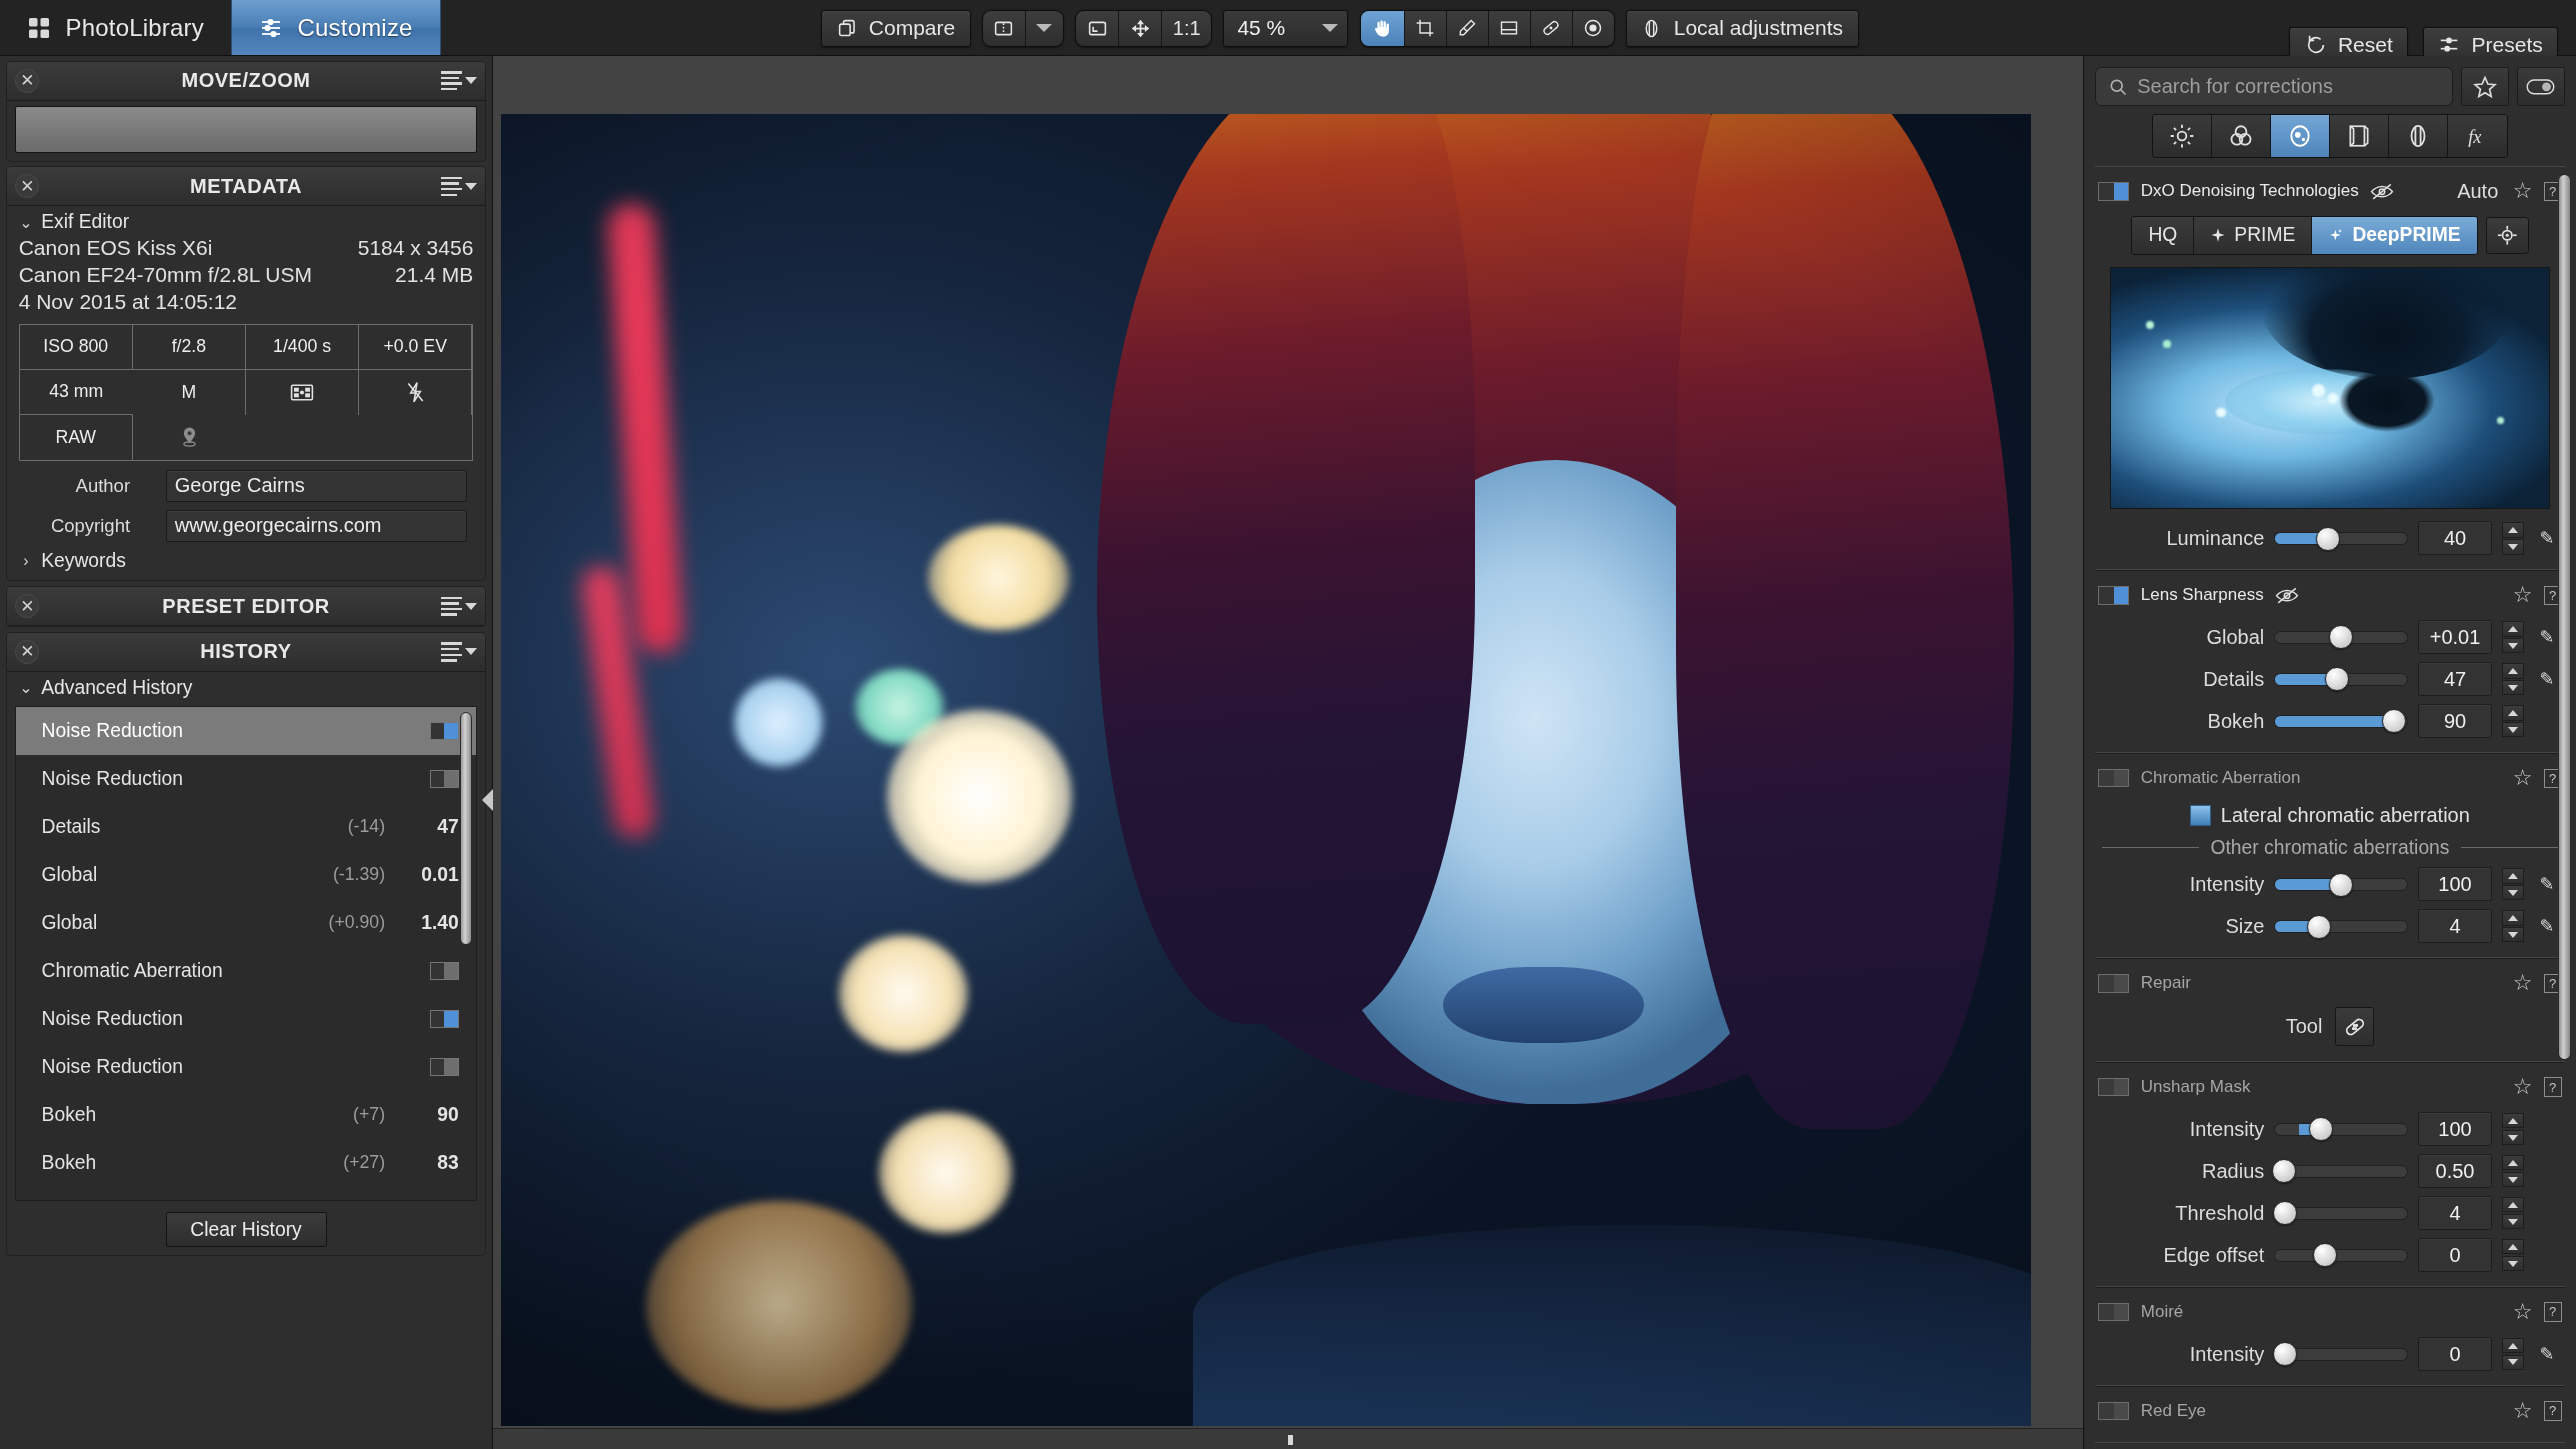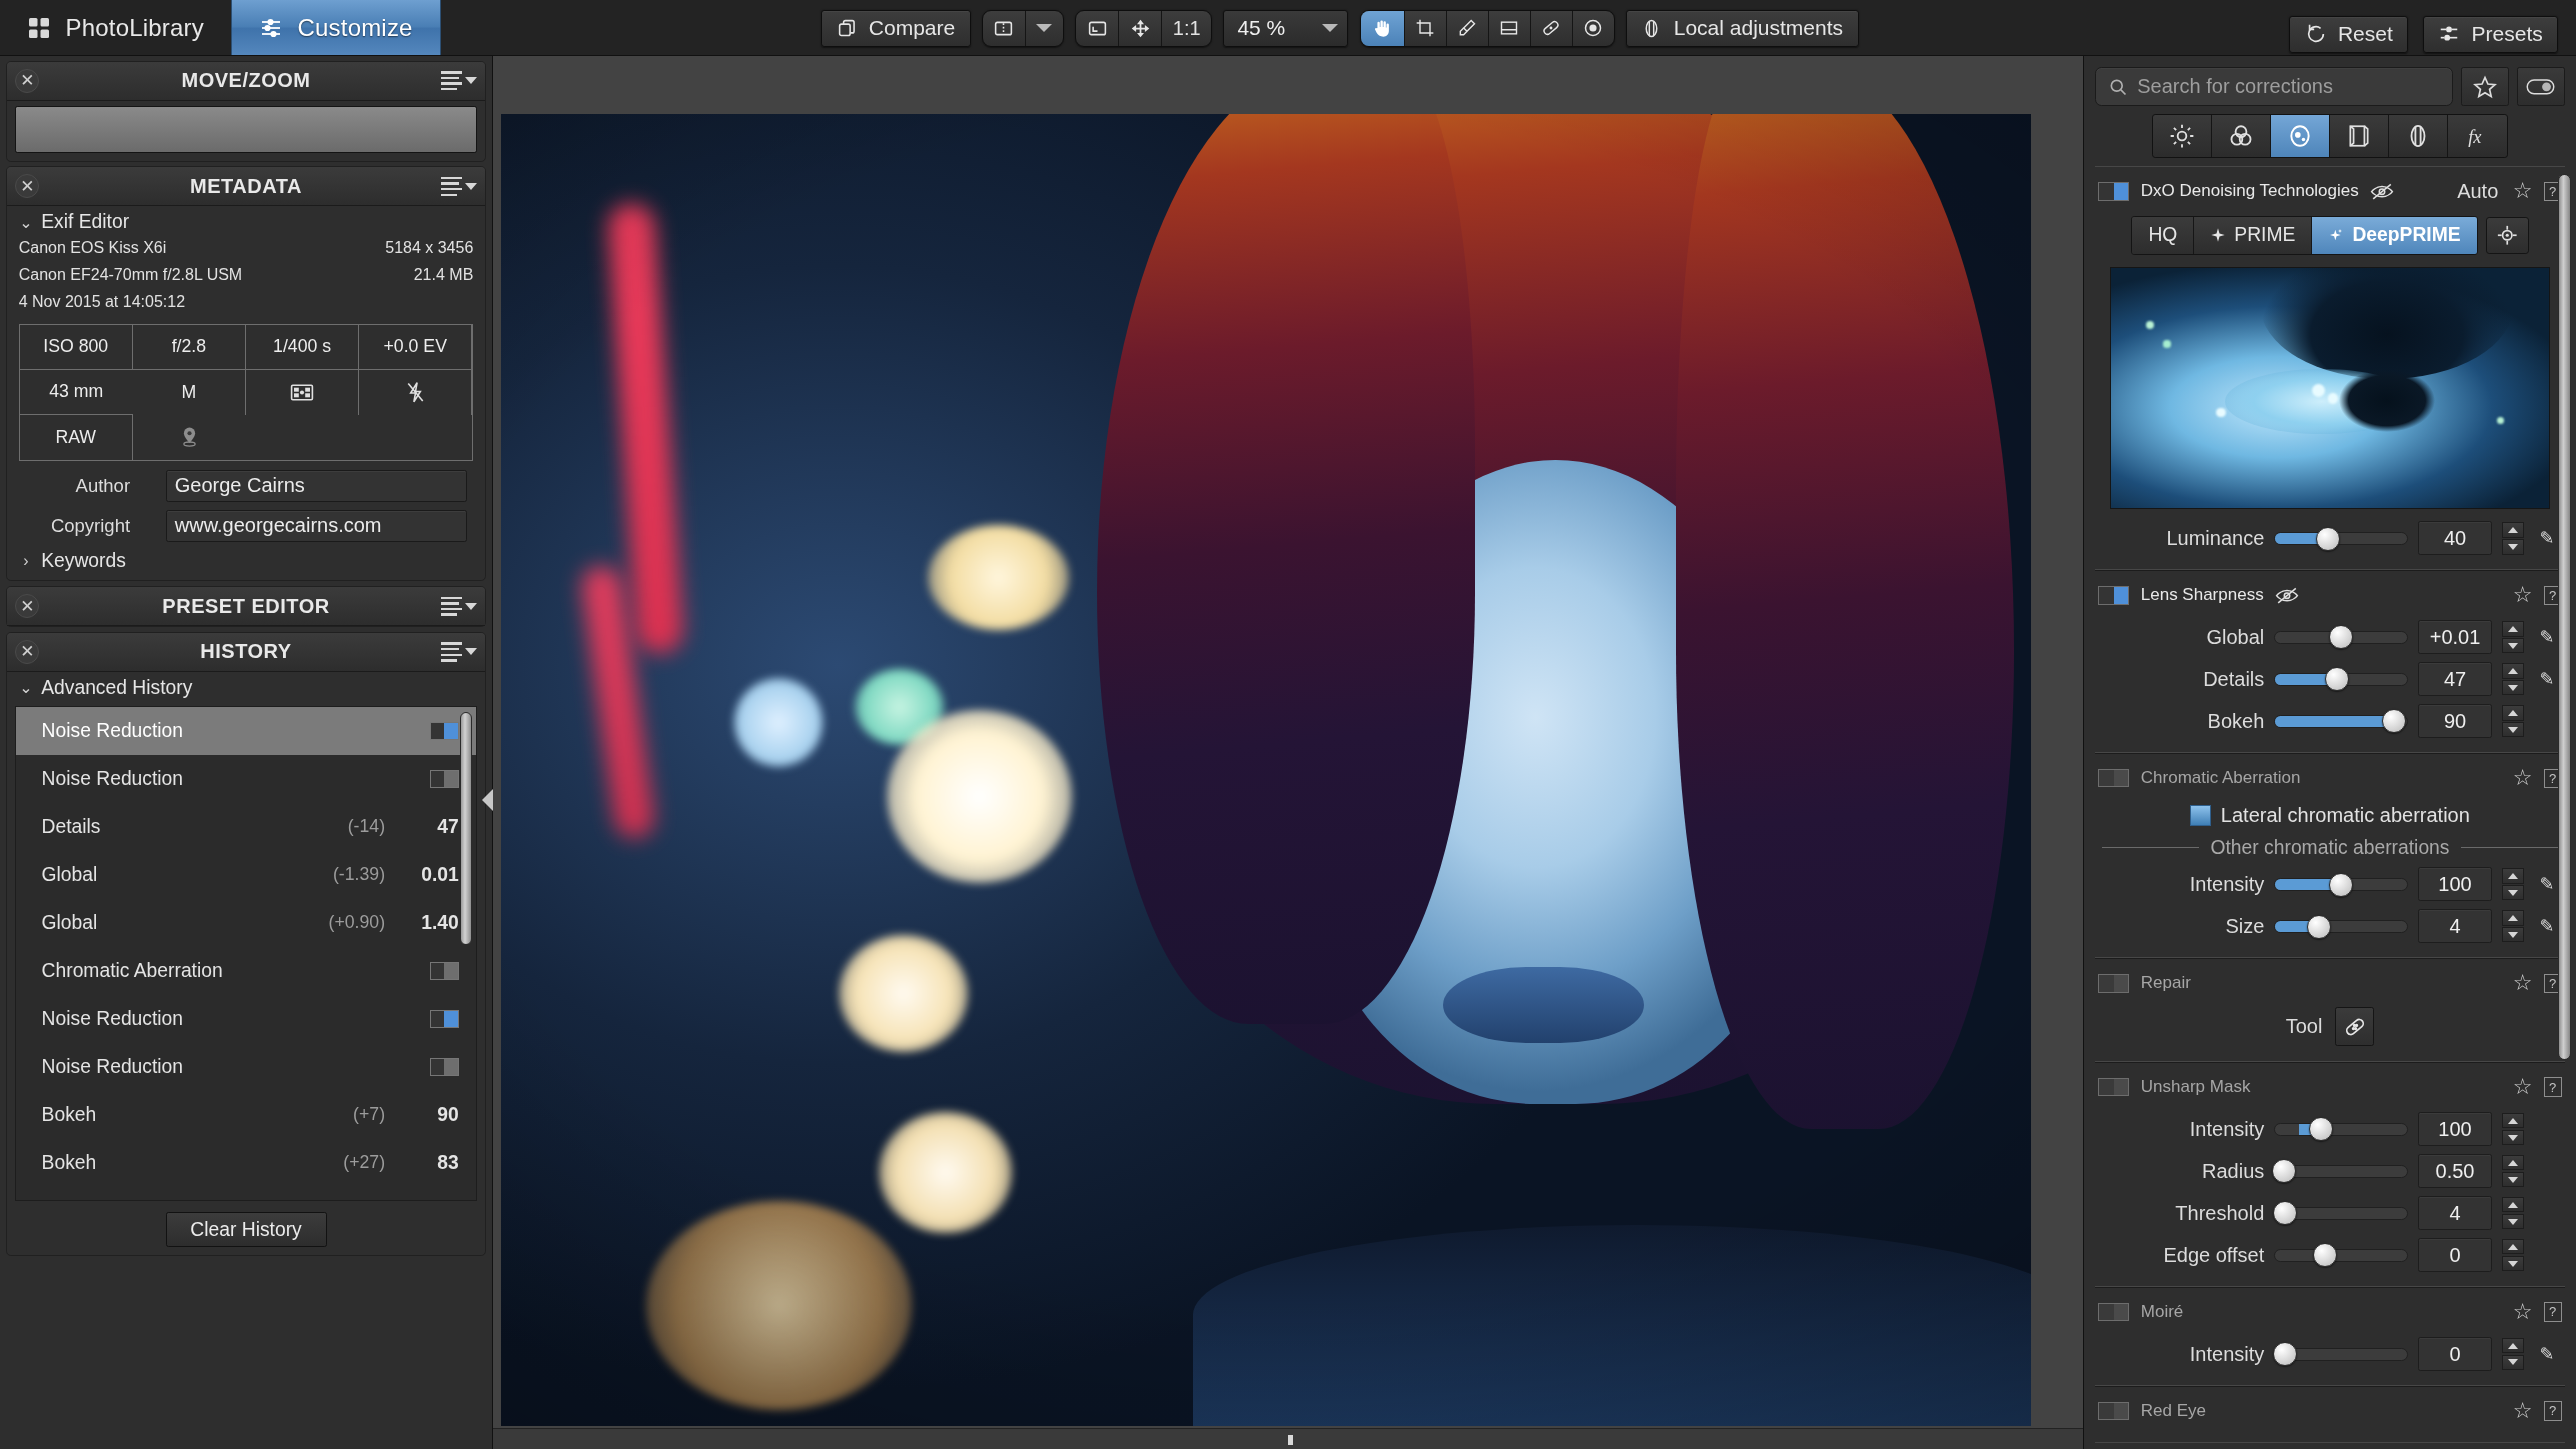--- a/index.html
+++ b/index.html
@@ -27,21 +27,21 @@
   }
   .modetab.active {
     background: linear-gradient(180deg,#6e9fd0 0%,#4a7fb5 48%,#3f73ab 52%,#5487bd 100%);
     color: #fff; border-left: 0.8px solid #2c4f73; border-right: 0.8px solid #2c4f73;
     text-shadow: 0 0.8px 1.6px rgba(0,0,0,.55);
   }
   .tb-center {
     position: absolute; left: 821px; top: 0; height: 56px;
     display: flex; align-items: center; gap: 11.3px;
   }
-  .tb-right { position:absolute; right: 17.7px; top:6px; height:56px; display:flex; align-items:center; gap: 14.5px;}
+  .tb-right { position:absolute; right: 17.7px; top:17px; height:56px; display:flex; align-items:center; gap: 14.5px;}
   .tbtn {
     height: 37px; border: 0.8px solid #0e0e0e; border-radius: 3.2px;
     background: linear-gradient(180deg,#3d3d3d,#2e2e2e);
     display: flex; align-items: center; gap: 11.3px; padding: 0 14.5px;
     font-size: 21px; color: #e6e6e6; cursor: pointer;
     box-shadow: 0 0.8px 0 rgba(255,255,255,.06) inset, 0 0.8px 1.6px rgba(0,0,0,.5);
   }
   .seg { display:flex; height:37px; border:0.8px solid #0e0e0e; border-radius:9px; overflow:hidden;
          background: linear-gradient(180deg,#3d3d3d,#2e2e2e); box-shadow:0 0.8px 1.6px rgba(0,0,0,.5);}
   .seg > .cell { display:flex; align-items:center; justify-content:center; padding:0 10.5px; cursor:pointer;
@@ -75,21 +75,21 @@
   .hamb { position:absolute; right:8px; display:flex; align-items:center; gap:2.4px; cursor:pointer; color:#d8d8d8;}
   .hamb .lines { display:flex; flex-direction:column; gap:3.2px; }
   .hamb .lines i { display:block; height:2.4px; background:#d8d8d8; }
   .hamb .lines i:nth-child(1){width:21px;} .hamb .lines i:nth-child(2){width:17.7px;}
   .hamb .lines i:nth-child(3){width:21px;} .hamb .lines i:nth-child(4){width:16px;}
   .hamb .c { width:0;height:0;border-left:6.4px solid transparent;border-right:6.4px solid transparent;border-top:7.2px solid #d8d8d8;}
 
   .movezoom-box { margin:5.6px 7.2px 7.2px 7.2px; height:47px; border:0.8px solid #141414; border-radius:2.4px;
                   background:linear-gradient(180deg,#8a8a8a,#6b6b6b); }
 
-  .exif-row { display:flex; align-items:center; padding:0 11.3px; height:27px; font-size:16px; color:#e2e2e2;justify-content:space-between; }
+  .exif-row { display:flex; align-items:center; padding:0 11.3px; height:27px; font-size:21px; color:#e2e2e2;justify-content:space-between; }
   .exif-row .k { flex:1; }
   .exif-row .v { color:#e2e2e2; }
   .chev { display:inline-flex; width:21px; justify-content:center; color:#cfcfcf; font-size:16px; }
   .sec-row { display:flex; align-items:center; gap:4.8px; padding:4.8px 9.7px 1.6px 8px; font-size:19.3px; color:#e6e6e6; cursor:pointer;}
 
   .exif-grid { margin:8px 11.3px 4.8px 11.3px; border:0.8px solid #6e6e6e; display:grid;
                grid-template-columns:repeat(4,1fr); }
   .exif-cell { border-right:0.8px solid #6e6e6e; border-bottom:0.8px solid #6e6e6e; height:45px;
                display:flex;align-items:center;justify-content:center;font-size:17.7px;color:#ededed;}
   .exif-grid .exif-cell:nth-child(5n){border-right:none;}

